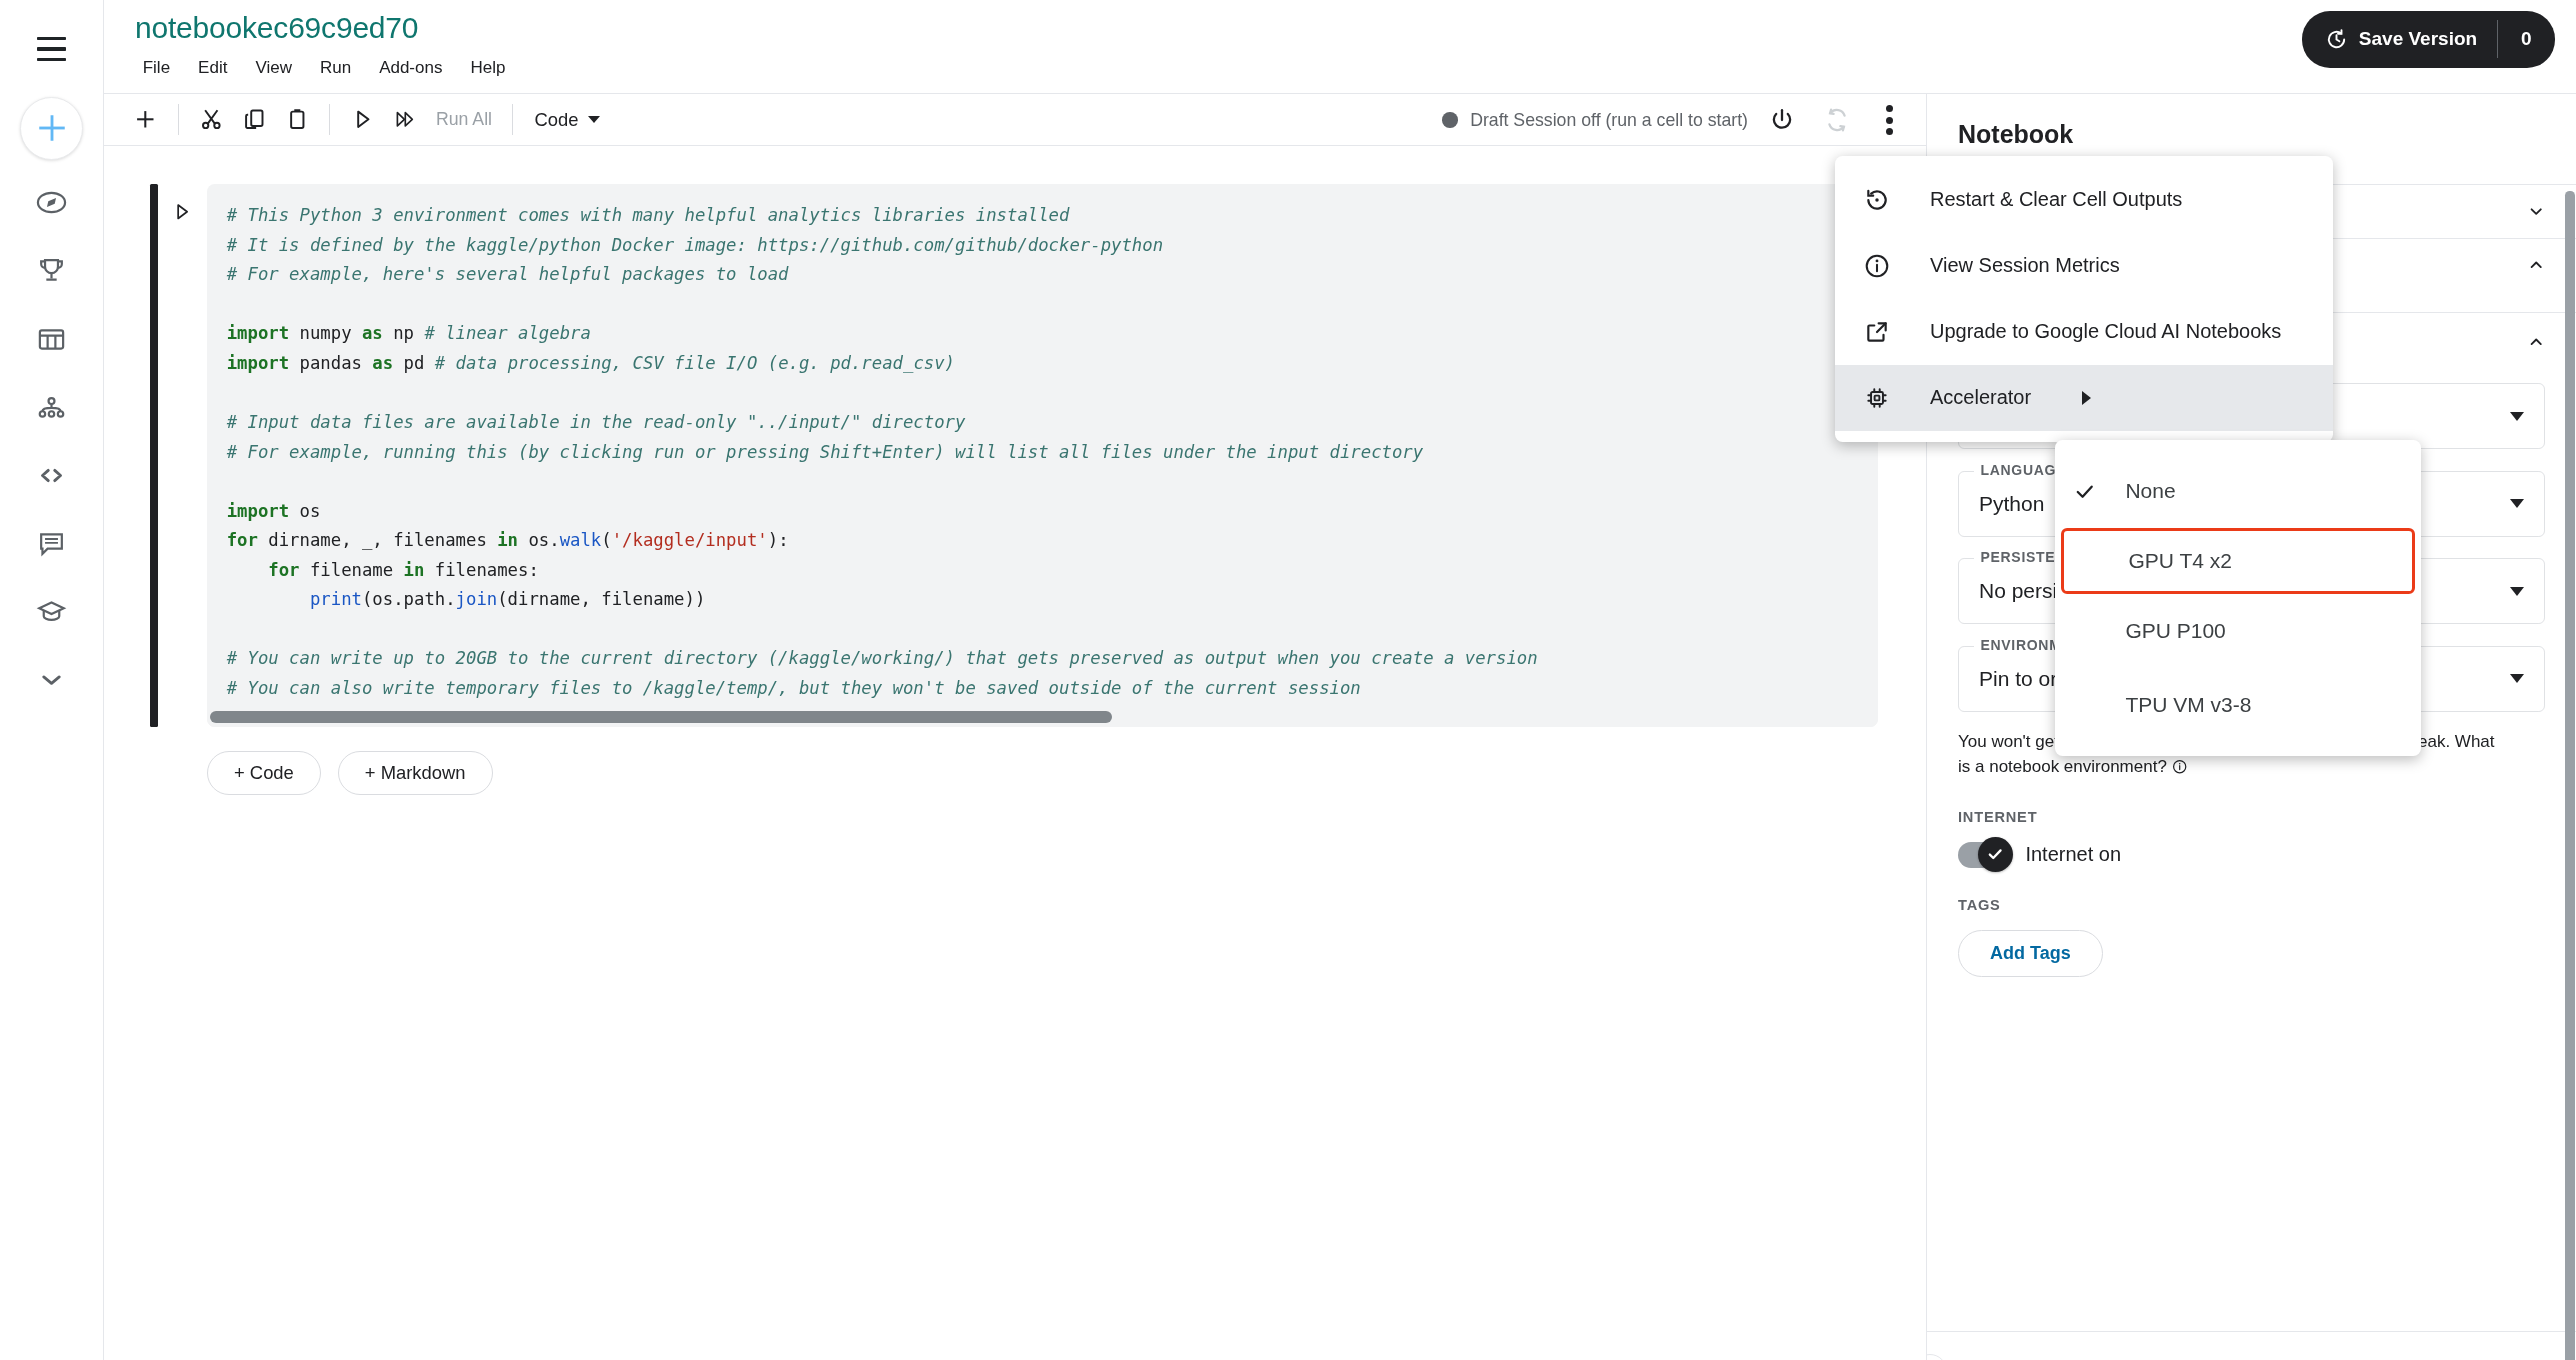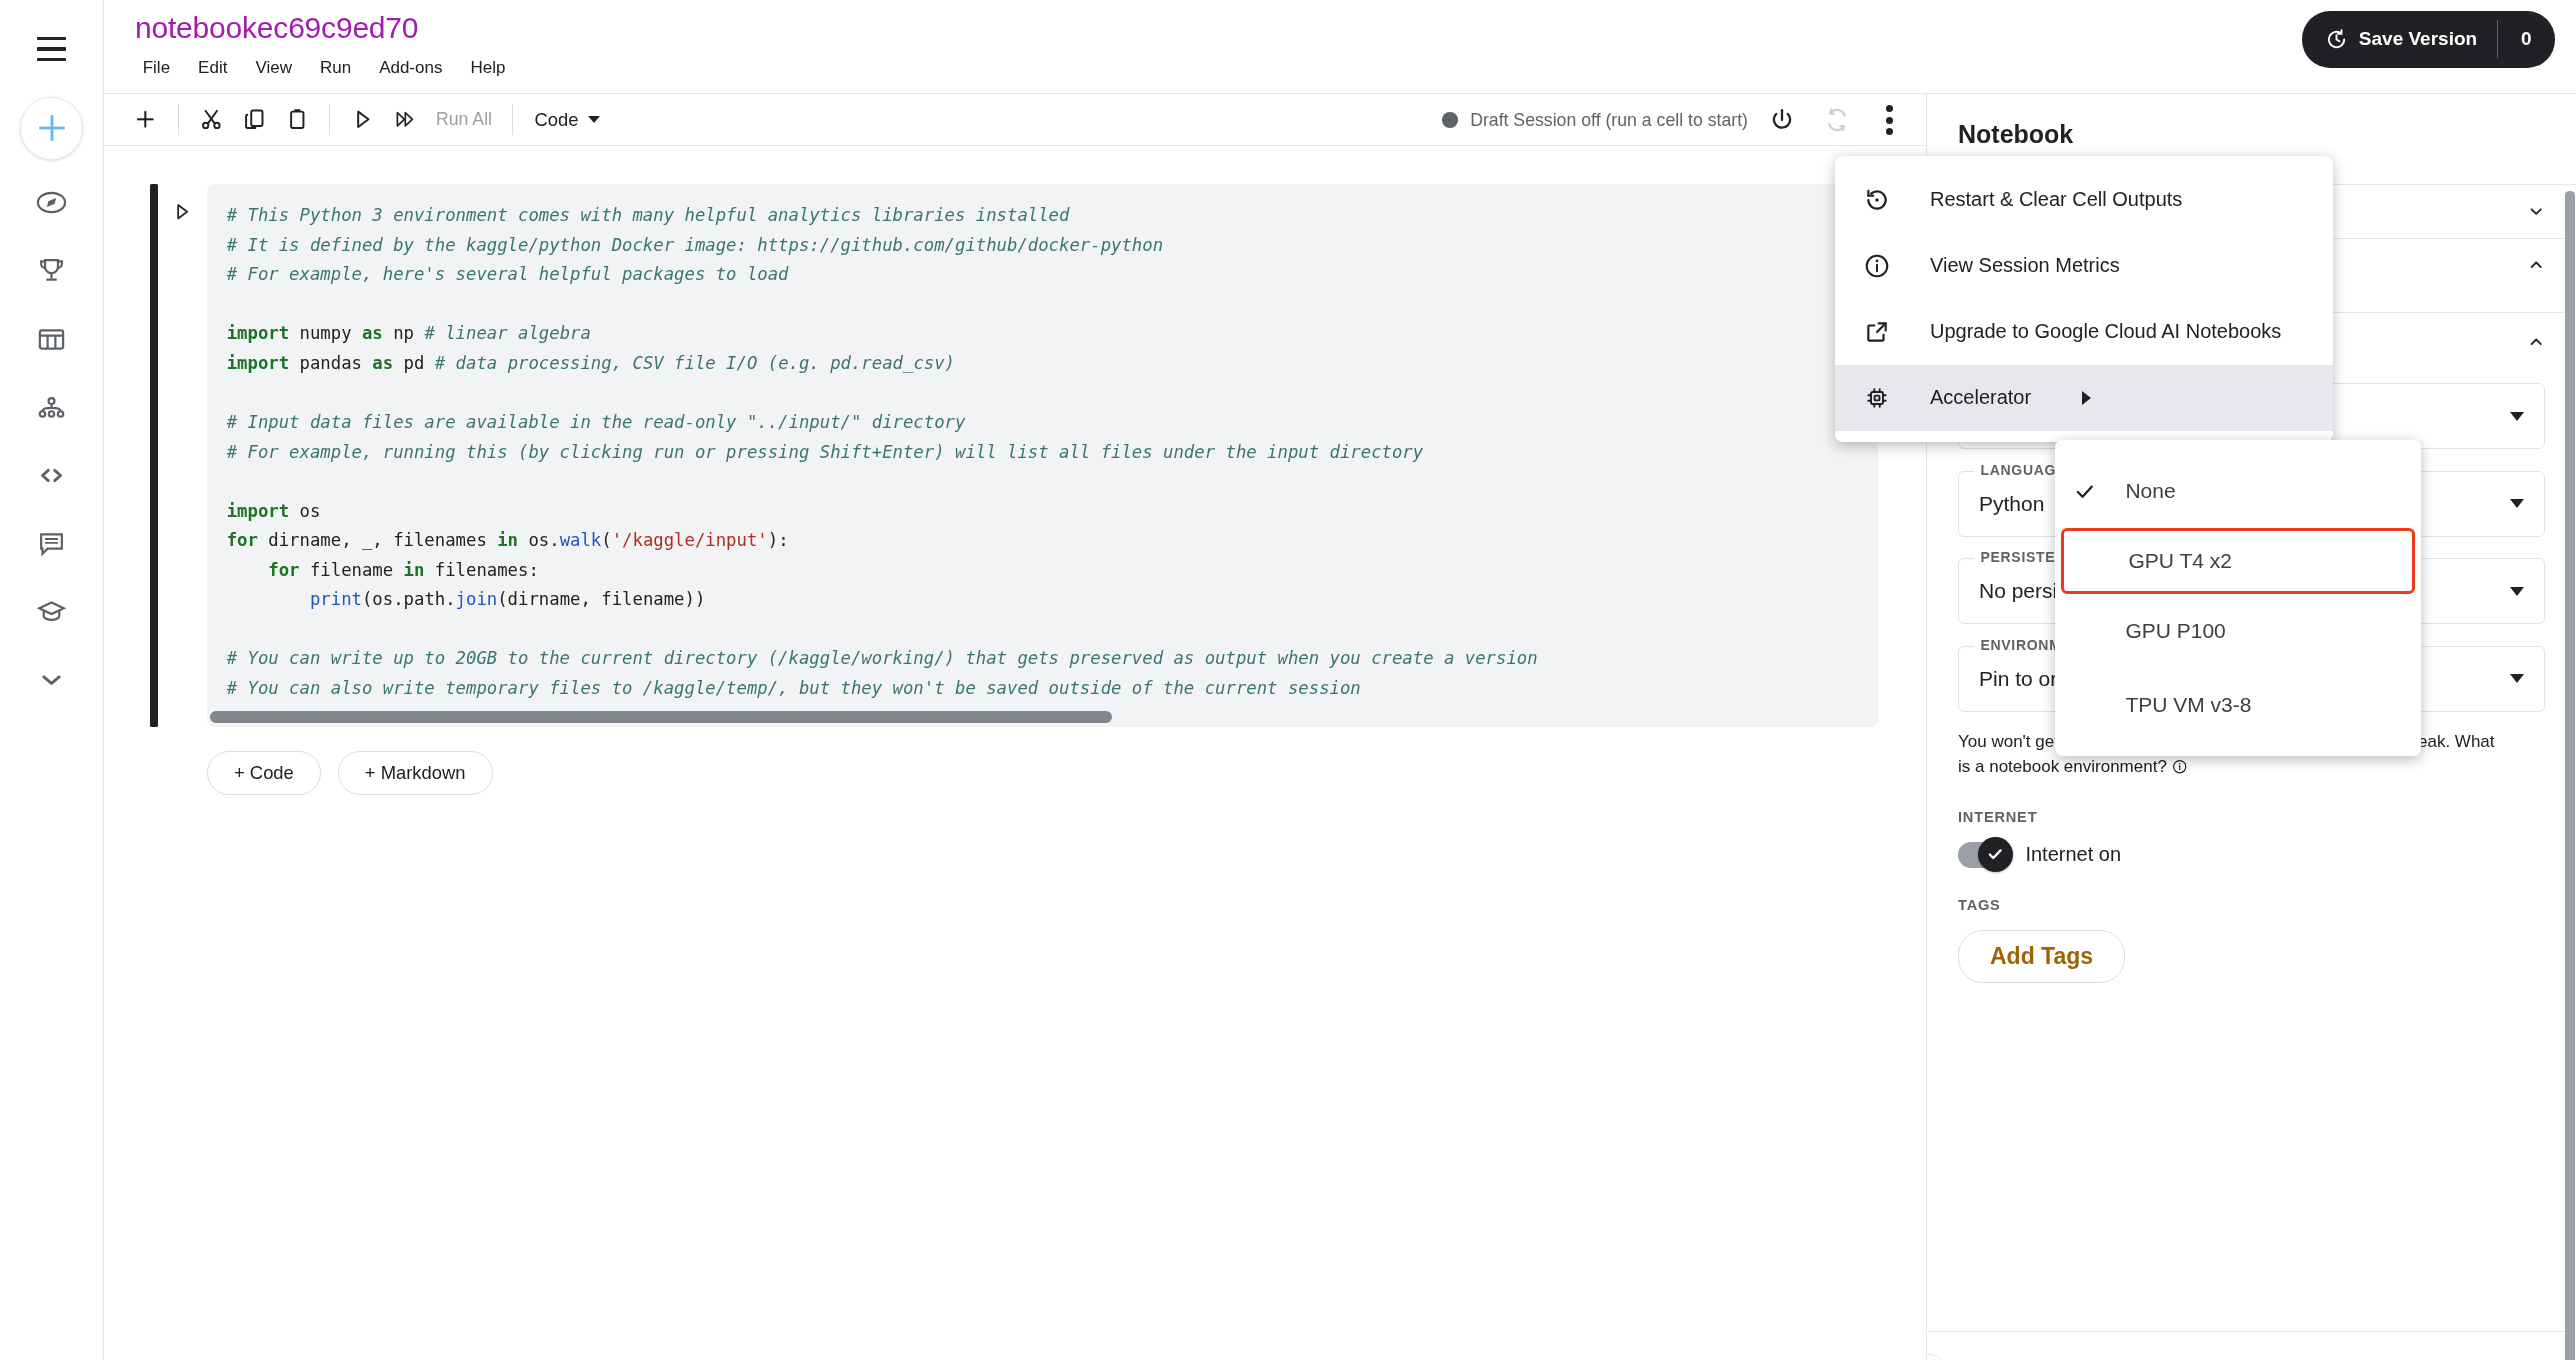--- a/index.html
+++ b/index.html
@@ -34,21 +34,21 @@
   .rail-icon svg { width: 31px; height: 31px; }
   .rail-gap { height: 7.7px; }
 
   
   #header {
     position: absolute; left: 104px; top: 0; right: 0; height: 94px;
     background: #fff; border-bottom: 0.8px solid #e5e7eb;
   }
   #nb-title {
     position: absolute; left: 31px; top: 10.8px;
-    font-size: 30px; font-weight: 400; color: #a21caf; letter-spacing: -0.2px;
+    font-size: 30px; font-weight: 400; color: #0f766e; letter-spacing: -0.2px;
   }
   #menubar { position: absolute; left: 31px; top: 52px; display: flex; gap: 0px; }
   .menu-item {
     font-size: 17px; color: #202124; padding: 6.1px 14px; cursor: pointer; border-radius: 3.1px;
   }
   .menu-item:first-child { padding-left: 7.7px; }
   #share-btn {
     position: absolute; right: 178px; top: 18.4px; height: 43px;
     display: flex; align-items: center; gap: 10.8px; cursor: pointer; padding: 0 7.7px;
   }
@@ -174,21 +174,21 @@
   #toggle .knob {
     position: absolute; right: -3.1px; top: -4.6px; width: 35px; height: 35px; border-radius: 50%;
     background: #202124; display: flex; align-items: center; justify-content: center;
     box-shadow: 0 0.8px 2.3px rgba(0,0,0,.3);
   }
   #toggle .knob svg { width: 18.4px; height: 18.4px; color: #fff; }
   #internet-label { font-size: 20px; color: #202124; }
   #add-tags {
     margin: 17px 31px 0 31px; display: inline-block;
     border: 0.8px solid #dadce0; border-radius: 24.6px; background: #fff;
-    font-size: 23px; font-weight: bold; color: #a16207; padding: 12.3px 31px; cursor: pointer;
+    font-size: 18px; font-weight: bold; color: #0369a1; padding: 12.3px 31px; cursor: pointer;
   }
   #rp-divider { position:absolute; left: 0; right: 0; top: 1237px; height: 0.8px; background: #e5e7eb; }
   #rp-collapse {
     position: absolute; left: -14px; top: 1260px; width: 34px; height: 34px; border-radius: 50%;
     background: #fff; border: 0.8px solid #e5e7eb; display:flex; align-items:center; justify-content:center; cursor:pointer;
   }
 
   
   #rp-scrollbar { position: absolute; right: 1.5px; top: 97px; width: 9.2px; bottom: 6.1px; }
   #rp-scrollbar .thumb { position:absolute; top: 0; left: 0; width: 9.2px; height: 1237px; background: #9aa0a6; border-radius: 4.6px; }

